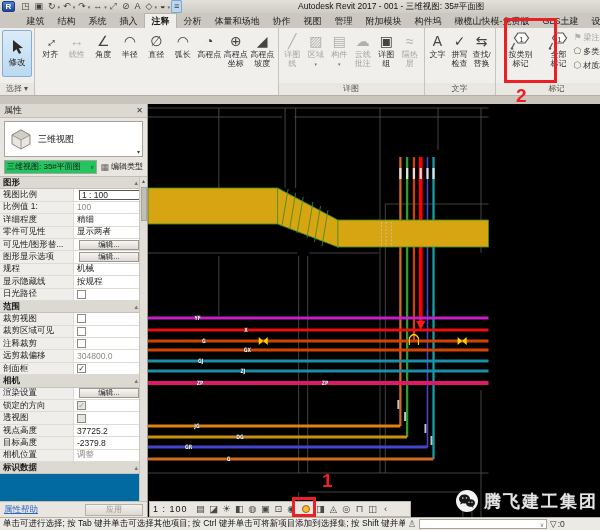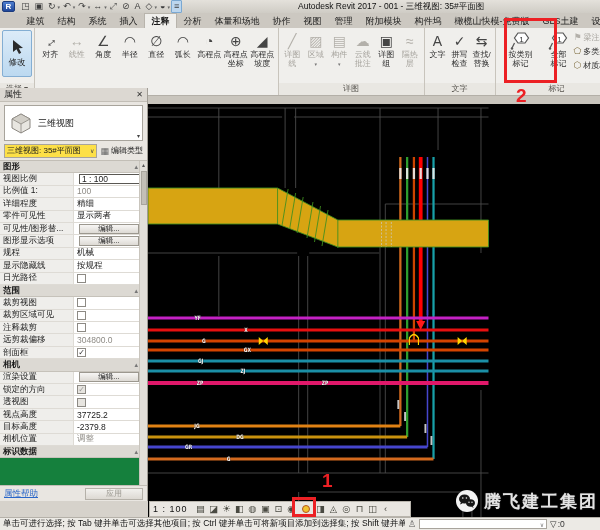--- a/index.html
+++ b/index.html
@@ -35,36 +35,36 @@
   .rbtn.dis{ color:#a6a39d;} .rbtn.dis .ic{ color:#b3b0aa;}
   .rbtn .cap{ white-space:pre-line;}
   .modify{ width:30px; height:47px; background:linear-gradient(#dcebf8,#bcd9f0); border:1px solid #84aed3;
     border-radius:2px; display:flex; flex-direction:column; align-items:center; justify-content:center;
     font-size:8.5px; color:#222; gap:2px;}
   .smallrow{ display:flex; align-items:center; gap:2px; font-size:8px; color:#2e2e2e; height:14px; white-space:nowrap;}
   .smallrow .ic{ font-size:9px; color:#7c6a3c;}
   .smallrow.dis{ color:#a6a39d;} .smallrow.dis .ic{ color:#b3b0aa;}
   .gapstrip{ position:absolute; left:0; top:96px; width:600px; height:8px; background:#c9c5bd;}
   
-  .palette{ position:absolute; left:0; top:88px; width:148px; height:413px; background:#e9e6e1;
+  .palette{ position:absolute; left:0; top:104px; width:148px; height:413px; background:#e9e6e1;
     border-right:1px solid #a19d95; display:flex; flex-direction:column; font-size:8.5px;}
   .pal-head{ height:14px; display:flex; align-items:center; padding:0 4px; background:#dcd8d2;
     border-bottom:1px solid #c2beb6;}
   .pal-head .t{ flex:1; font-size:9px;}
   .pal-head .x{ font-size:8px; color:#333;}
   .typebox{ margin:3px 4px 2px 4px; height:36px; background:#fff; border:1px solid #a8a49c;
     display:flex; align-items:center; position:relative;}
   .typebox .tname{ font-size:9px; color:#222; margin-left:4px;}
   .typebox .dd{ position:absolute; right:2px; bottom:1px; font-size:6px; color:#444;}
   .selrow{ display:flex; align-items:center; margin:0 4px 2px 4px; gap:3px; height:15px;}
-  .selrow .sel{ flex:1; height:14px; background:#fde047; border:1px solid #a8a49c; font-size:8px;
+  .selrow .sel{ flex:1; height:14px; background:#22c55e; border:1px solid #a8a49c; font-size:8px;
     display:flex; align-items:center; padding:0 2px; white-space:nowrap; overflow:hidden;}
   .selrow .sel .chev{ margin-left:auto; font-size:6px; color:#444;}
   .selrow .etype{ display:flex; align-items:center; gap:2px; font-size:8px; white-space:nowrap; overflow:hidden;}
-  .rows{ flex:1; position:relative; overflow:hidden; background:#15803d; border-top:1px solid #c2beb6; }
+  .rows{ flex:1; position:relative; overflow:hidden; background:#0369a1; border-top:1px solid #c2beb6; }
   .prow{ display:flex; height:12.4px; border-bottom:1px solid #dedbd5; align-items:center;}
   .prow .lab{ width:74px; padding-left:3px; color:#222; white-space:nowrap; overflow:hidden; background:#efeeeb;
     border-right:1px solid #dedbd5; height:100%; display:flex; align-items:center;}
   .prow .val{ flex:1; padding-left:3px; color:#222; white-space:nowrap; overflow:hidden; height:100%;
     display:flex; align-items:center; background:#fff;}
   .prow .val.dim{ color:#8d8a84;}
   .prow.sec{ background:#dcd9d3; font-weight:bold; border-bottom:1px solid #c6c2ba;}
   .prow.sec .seclab{ flex:1; padding-left:3px;}
   .prow.sec .pin{ font-size:7px; color:#777; padding-right:9px; font-weight:normal;}
   .valbtn{ margin:1px 8px 1px 2px; flex:1; height:10px; background:linear-gradient(#f7f6f4,#dddad4);

